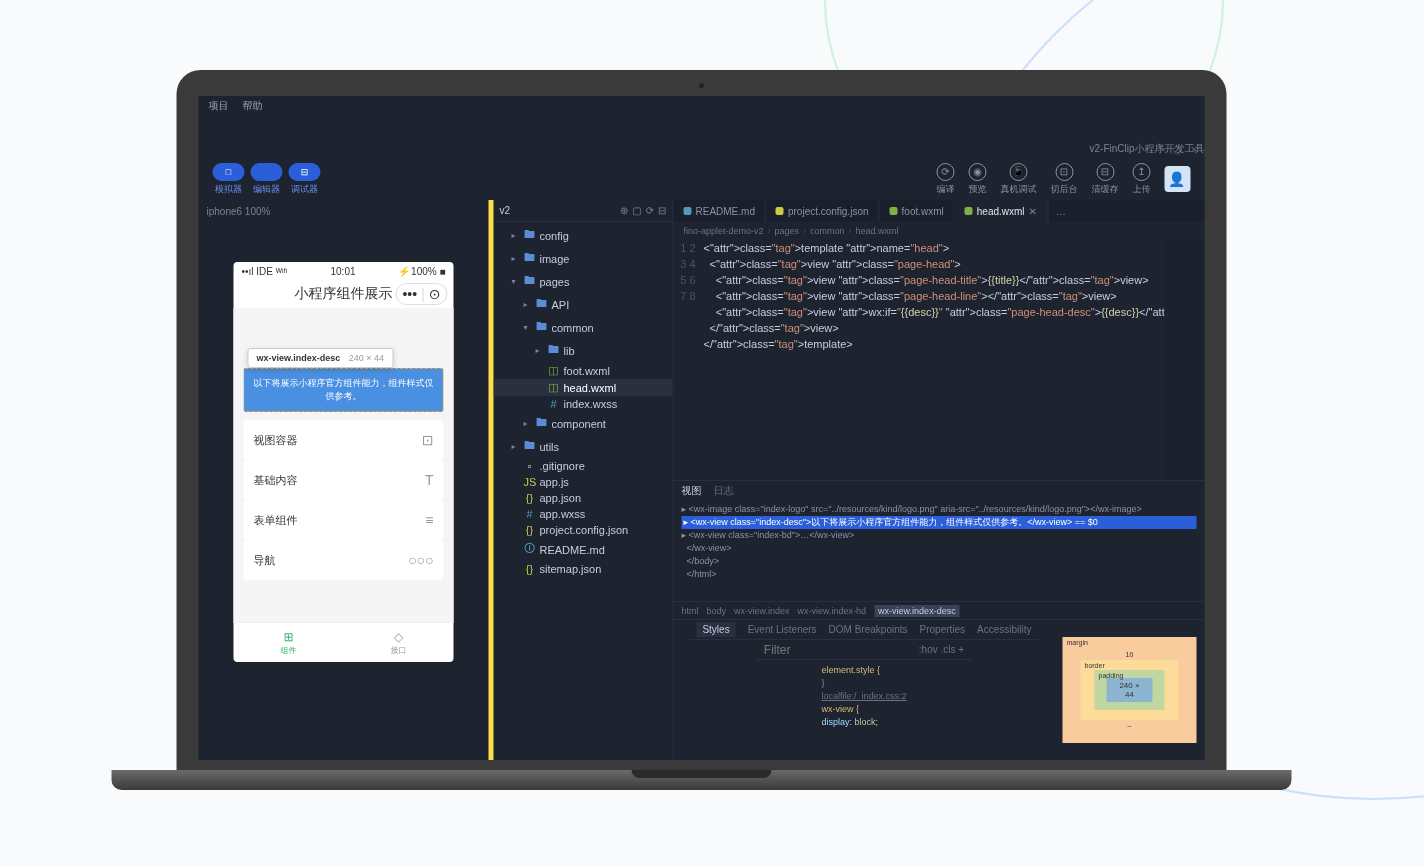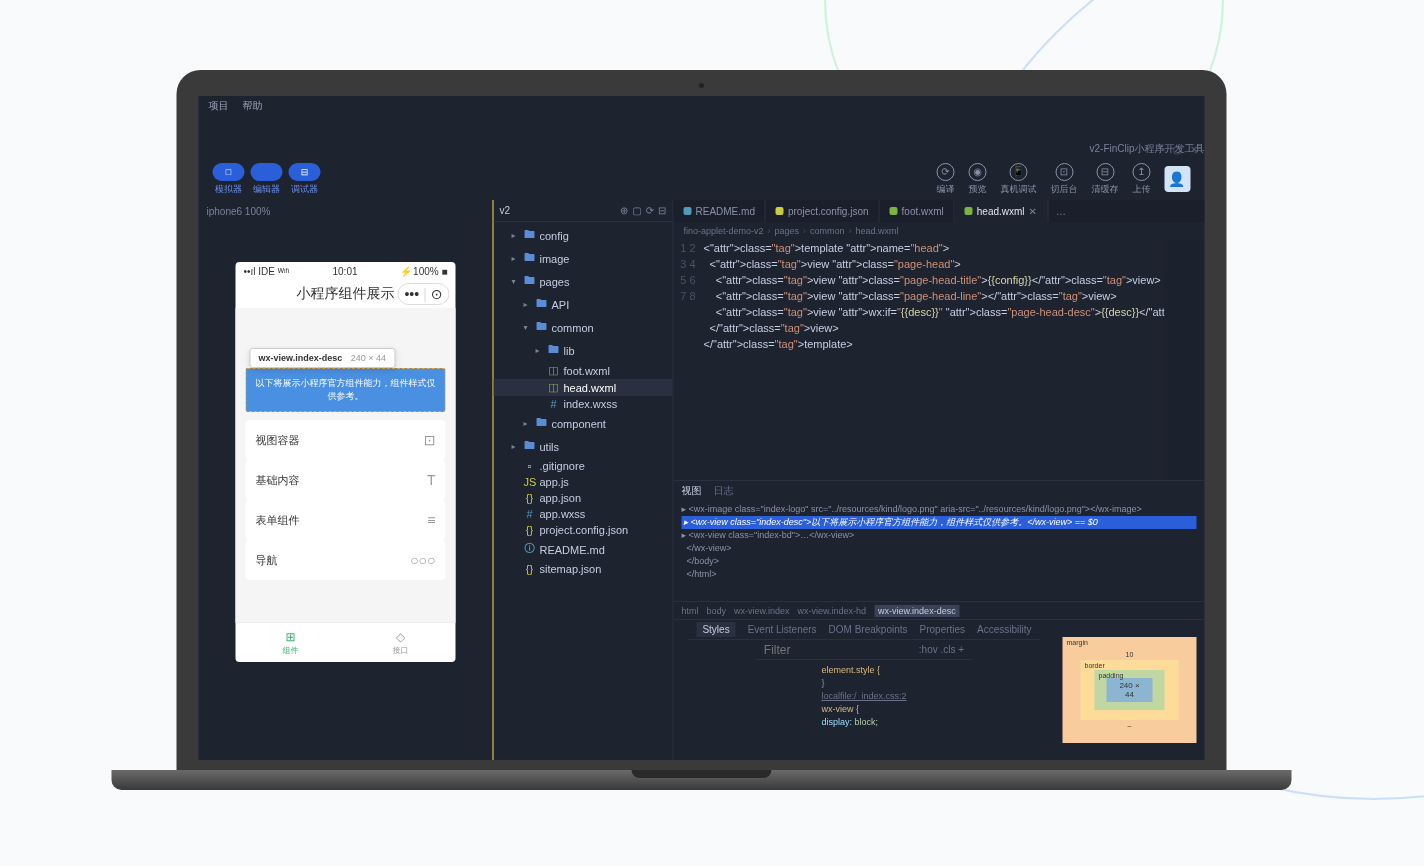--- a/index.html
+++ b/index.html
@@ -33,21 +33,21 @@
 .tool-btn .pill { width: 32px; height: 18px; background: #2b5fd9; border-radius: 9px; display: flex; align-items: center; justify-content: center; color: #fff; }
 .toolbar-right { display: flex; align-items: center; gap: 14px; }
 .action-btn { display: flex; flex-direction: column; align-items: center; gap: 2px; font-size: 9px; color: #8a92a8; cursor: pointer; }
 .action-btn .ico { width: 18px; height: 18px; border: 1px solid #8a92a8; border-radius: 50%; display: flex; align-items: center; justify-content: center; font-size: 10px; }
 .avatar { width: 26px; height: 26px; background: #d4e4f7; border-radius: 4px; display: flex; align-items: center; justify-content: center; font-size: 14px; }
 
 
 .main { flex: 1; display: flex; min-height: 0; }
 
 
-.sim-panel { width: 295px; display: flex; flex-direction: column; border-right: 1px solid #fde047; }
+.sim-panel { width: 295px; display: flex; flex-direction: column; border-right: 5px solid #fde047; }
 .sim-header { height: 22px; display: flex; align-items: center; padding: 0 8px; font-size: 10px; color: #7a8299; }
 .sim-body { flex: 1; display: flex; align-items: flex-start; justify-content: center; padding-top: 40px; }
 .phone { width: 220px; height: 400px; background: #fff; border-radius: 4px; color: #333; font-size: 10px; display: flex; flex-direction: column; position: relative; }
 .phone-status { height: 18px; display: flex; align-items: center; justify-content: space-between; padding: 0 8px; font-size: 10px; }
 .phone-title { height: 28px; display: flex; align-items: center; justify-content: center; font-size: 14px; font-weight: 400; position: relative; }
 .phone-title .capsule { position: absolute; right: 6px; display: flex; align-items: center; gap: 4px; border: 1px solid #ddd; border-radius: 11px; padding: 2px 6px; }
 .phone-content { flex: 1; background: #f5f5f5; padding: 10px; display: flex; flex-direction: column; gap: 8px; position: relative; }
 .tooltip { position: absolute; top: 40px; left: 14px; background: #fff; border: 1px solid #ccc; border-radius: 3px; padding: 4px 8px; font-size: 9px; box-shadow: 0 2px 6px rgba(0,0,0,.15); z-index: 2; }
 .tooltip .dim { color: #999; margin-left: 6px; }
 .highlighted { background: #4a90e2; color: #fff; padding: 8px; font-size: 9px; text-align: center; border-radius: 2px; margin-top: 50px; border: 1px dashed #f5a623; }
@@ -89,21 +89,21 @@
 .code-body { flex: 1; white-space: pre; color: #c5cde0; overflow: hidden; }
 .minimap { width: 40px; background: #1a1f2b; opacity: 0.3; }
 .str { color: #ce9178; }
 .tmpl { color: #d4d4aa; }
 
 
 .devtools { height: 280px; border-top: 1px solid #2a3040; display: flex; flex-direction: column; font-size: 10px; }
 .dev-tabs { height: 20px; display: flex; align-items: center; gap: 12px; padding: 0 8px; color: #6a7289; }
 .dev-tabs .active { color: #c5cde0; }
 .dom-panel { height: 100px; overflow: hidden; font-family: Consolas, monospace; font-size: 9px; line-height: 13px; padding: 2px 8px; color: #8a92a8; }
-.dom-panel .hl { background: #2b5fd9; color: #fff; padding: 0 2px; font-style: italic; }
+.dom-panel .hl { background: #2b5fd9; color: #fff; padding: 0 2px; }
 .dom-crumbs { height: 18px; display: flex; align-items: center; gap: 8px; padding: 0 8px; font-size: 9px; color: #6a7289; border-top: 1px solid #2a3040; }
 .dom-crumbs .sel { background: #3a4258; color: #c5cde0; padding: 1px 4px; }
 .styles-row { flex: 1; display: flex; border-top: 1px solid #2a3040; min-height: 0; }
 .styles-panel { flex: 1; display: flex; flex-direction: column; align-items: center; }
 .styles-tabs { height: 20px; display: flex; align-items: center; gap: 12px; padding: 0 8px; color: #6a7289; border-bottom: 1px solid #2a3040; }
 .styles-tabs .active { color: #c5cde0; background: #2a3040; padding: 2px 6px; }
 .styles-filter { height: 20px; display: flex; align-items: center; justify-content: space-between; padding: 0 8px; color: #6a7289; border-bottom: 1px solid #2a3040; }
 .styles-body { flex: 1; font-family: Consolas, monospace; font-size: 9px; line-height: 13px; padding: 4px 8px; color: #8a92a8; overflow: auto; }
 .styles-body .sel-name { color: #d7ba7d; }
 .styles-body .prop { color: #9cdcfe; margin-left: 0; }
@@ -382,21 +382,21 @@
 2
 3
 4
 5
 6
 7
 8
 </div>
             <div class="code-body" id="code-body">&lt;<span <span="" class="&lt;span">"attr"</span>&gt;class=<span class="str">"tag"</span>&gt;template <span class="&lt;span">"attr"</span>&gt;name=<span class="str">"head"</span>&gt;
   &lt;<span <span="" class="&lt;span">"attr"</span>&gt;class=<span class="str">"tag"</span>&gt;view <span class="&lt;span">"attr"</span>&gt;class=<span class="str">"page-head"</span>&gt;
-    &lt;<span <span="" class="&lt;span">"attr"</span>&gt;class=<span class="str">"tag"</span>&gt;view <span class="&lt;span">"attr"</span>&gt;class=<span class="str">"page-head-title"</span>&gt;<span class="tmpl">{{config}}</span>&lt;/<span <span="" class="&lt;span">"attr"</span>&gt;class=<span class="str">"tag"</span>&gt;view&gt;
+    &lt;<span <span="" class="&lt;span">"attr"</span>&gt;class=<span class="str">"tag"</span>&gt;view <span class="&lt;span">"attr"</span>&gt;class=<span class="str">"page-head-title"</span>&gt;<span class="tmpl">{{title}}</span>&lt;/<span <span="" class="&lt;span">"attr"</span>&gt;class=<span class="str">"tag"</span>&gt;view&gt;
     &lt;<span <span="" class="&lt;span">"attr"</span>&gt;class=<span class="str">"tag"</span>&gt;view <span class="&lt;span">"attr"</span>&gt;class=<span class="str">"page-head-line"</span>&gt;&lt;/<span <span="" class="&lt;span">"attr"</span>&gt;class=<span class="str">"tag"</span>&gt;view&gt;
     &lt;<span <span="" class="&lt;span">"attr"</span>&gt;class=<span class="str">"tag"</span>&gt;view <span class="&lt;span">"attr"</span>&gt;wx:if=<span class="str">"<span class="tmpl">{{desc}}</span>"</span> <span class="&lt;span">"attr"</span>&gt;class=<span class="str">"page-head-desc"</span>&gt;<span class="tmpl">{{desc}}</span>&lt;/<span <span="" class="&lt;span">"attr"</span>&gt;class=&gt;vi
   &lt;/<span <span="" class="&lt;span">"attr"</span>&gt;class=<span class="str">"tag"</span>&gt;view&gt;
 &lt;/<span <span="" class="&lt;span">"attr"</span>&gt;class=<span class="str">"tag"</span>&gt;template&gt;
 
 </div>
             <div class="minimap"></div>
           </div>
 
           <div class="devtools">

